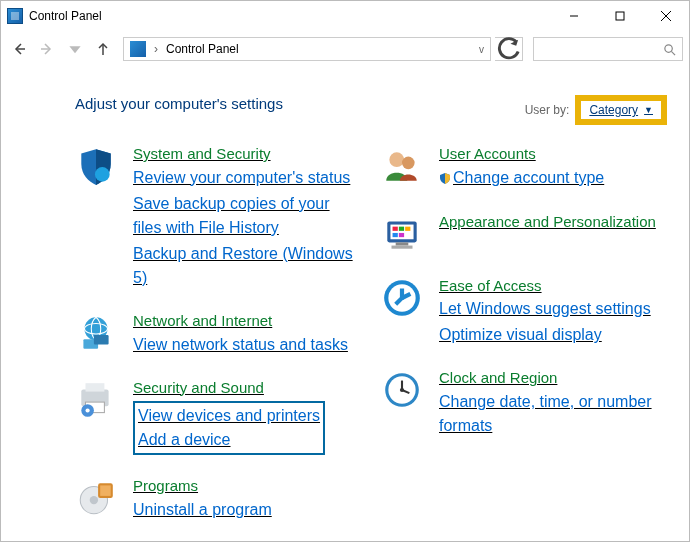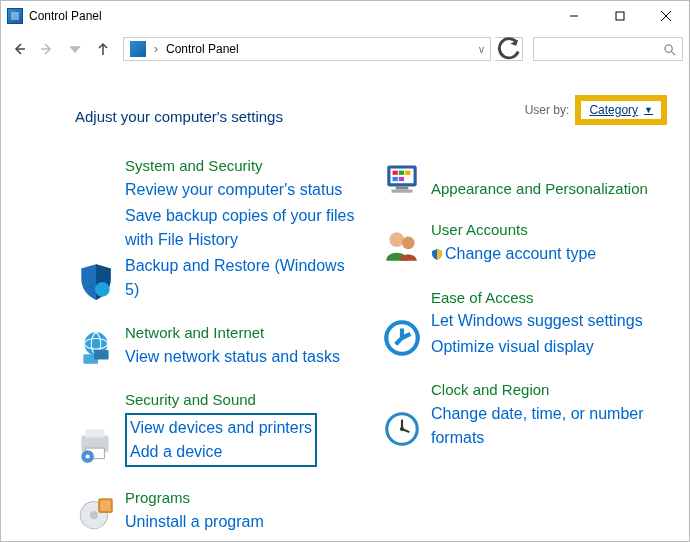--- a/index.html
+++ b/index.html
@@ -25,30 +25,30 @@
   .addressbar .addr-icon { width:16px; height:16px; background: linear-gradient(135deg,#2a8dd4,#1560a9); }
   .addressbar .sep { color:#666; }
   .addressbar .addr-text { color:#000; }
   .addressbar .dd { margin-left:auto; color:#666; font-size:10px; }
   .refresh { width:28px; height:24px; border:1px solid #ccc; border-left:none; display:flex; align-items:center; justify-content:center; color:#444; }
   .searchbox { width:150px; height:24px; border:1px solid #ccc; margin-left:6px; display:flex; align-items:center; justify-content:flex-end; padding:0 6px; color:#777; }
   .searchbox svg { width:13px; height:13px; }
 
   
   .content { padding: 14px 22px 10px 22px; }
-  .heading-row { display:flex; justify-content:space-between; align-items:flex-end; margin: 14px 0 32px 52px; gap: 33px; }
+  .heading-row { display:flex; justify-content:space-between; align-items:flex-start; margin: 14px 0 20px 52px; gap: 33px; }
   .heading { color:#003a7a; font-size:15px; }
   .viewby { display:flex; align-items:center; gap:6px; font-size:12px; }
   .viewby-label { color:#666; }
   .viewby-dd { border:6px solid #eab308; padding:2px 8px; display:flex; align-items:center; gap:6px; color:#003a7a;text-decoration:underline; }
   .viewby-dd .caret { color:#003a7a; font-size:9px; }
 
   .columns { display:flex; gap:20px; margin-left:52px; }
   .col { flex:1; display:flex; flex-direction:column; gap:22px; }
-  .cat { display:flex; gap:8px; align-items:flex-end; }
+  .cat { display:flex; gap:16px; align-items:flex-start;text-decoration:underline; }
   .cat-icon { width:42px; height:42px; flex-shrink:0; display:flex; align-items:center; justify-content:center; }
   .cat-body { display:flex; flex-direction:column; gap:2px; }
   .cat-title { color:#0a7d2e; font-size:15px; line-height:1.25; }
   .cat-link { color:#0066cc; font-size:16px; line-height:1.5; }
   .shield-inline { display:inline-block; vertical-align:middle; margin-right:2px; }
 
   .highlight-box { border:2px solid #0369a1; padding:1px 3px; margin-top:2px; display:inline-block; }
   .highlight-box .cat-link { display:block; }
 
 </style>
@@ -210,59 +210,59 @@
         </div>
       </div>
 
     </div>
 
     <div class="col">
 
       <div class="cat">
         <div class="cat-icon">
           <svg viewBox="0 0 40 40">
+              <circle cx="15" cy="14" r="7" fill="#e9b88a"></circle>
+              <path d="M5 34 C5 24 25 24 25 34 Z" fill="#3a8a3a"></path>
+              <circle cx="26" cy="17" r="6" fill="#d89860"></circle>
+              <path d="M18 34 C18 26 34 26 34 34 Z" fill="#b04a2a"></path>
+            </svg>
+        </div>
+        <div class="cat-body">
+          <a class="cat-title">User Accounts</a>
+          <a class="cat-link">
+            <span class="shield-inline"><svg width="12" height="12" viewBox="0 0 12 12">
+                  <path d="M6 1 L11 3 V6 C11 9 8.5 11 6 12 C3.5 11 1 9 1 6 V3 Z" fill="#1c6fb8"></path>
+                  <path d="M6 1 L11 3 V6 C11 9 8.5 11 6 12 V1 Z" fill="#f0b82e"></path>
+                </svg></span><span>Change account type</span>
+          </a>
+        </div>
+      </div>
+
+      <div class="cat">
+        <div class="cat-icon">
+          <svg viewBox="0 0 40 40">
               <rect x="6" y="8" width="28" height="20" rx="2" fill="#2a5fa0"></rect>
               <rect x="9" y="11" width="22" height="14" fill="#fff"></rect>
               <rect x="11" y="13" width="5" height="4" fill="#e24"></rect>
               <rect x="17" y="13" width="5" height="4" fill="#2a2"></rect>
               <rect x="23" y="13" width="5" height="4" fill="#fa0"></rect>
               <rect x="11" y="19" width="5" height="4" fill="#28e"></rect>
               <rect x="17" y="19" width="5" height="4" fill="#c3c"></rect>
               <rect x="14" y="28" width="12" height="3" fill="#888"></rect>
               <rect x="10" y="31" width="20" height="3" fill="#aaa"></rect>
             </svg>
         </div>
         <div class="cat-body">
           <a class="cat-title">Appearance and Personalization</a>
         </div>
       </div>
 
       <div class="cat">
         <div class="cat-icon">
           <svg viewBox="0 0 40 40">
-              <circle cx="15" cy="14" r="7" fill="#e9b88a"></circle>
-              <path d="M5 34 C5 24 25 24 25 34 Z" fill="#3a8a3a"></path>
-              <circle cx="26" cy="17" r="6" fill="#d89860"></circle>
-              <path d="M18 34 C18 26 34 26 34 34 Z" fill="#b04a2a"></path>
-            </svg>
-        </div>
-        <div class="cat-body">
-          <a class="cat-title">User Accounts</a>
-          <a class="cat-link">
-            <span class="shield-inline"><svg width="12" height="12" viewBox="0 0 12 12">
-                  <path d="M6 1 L11 3 V6 C11 9 8.5 11 6 12 C3.5 11 1 9 1 6 V3 Z" fill="#1c6fb8"></path>
-                  <path d="M6 1 L11 3 V6 C11 9 8.5 11 6 12 V1 Z" fill="#f0b82e"></path>
-                </svg></span><span>Change account type</span>
-          </a>
-        </div>
-      </div>
-
-      <div class="cat">
-        <div class="cat-icon">
-          <svg viewBox="0 0 40 40">
               <circle cx="20" cy="20" r="17" fill="#1e88d0"></circle>
               <circle cx="20" cy="20" r="13" fill="#fff"></circle>
               <path d="M20 11 L20 20 L14 26" stroke="#1e88d0" stroke-width="4" fill="none"></path>
               <path d="M20 20 L28 16" stroke="#1e88d0" stroke-width="4" fill="none"></path>
               <circle cx="20" cy="20" r="2" fill="#1e88d0"></circle>
             </svg>
         </div>
         <div class="cat-body">
           <a class="cat-title">Ease of Access</a>
           <a class="cat-link">Let Windows suggest settings</a>

